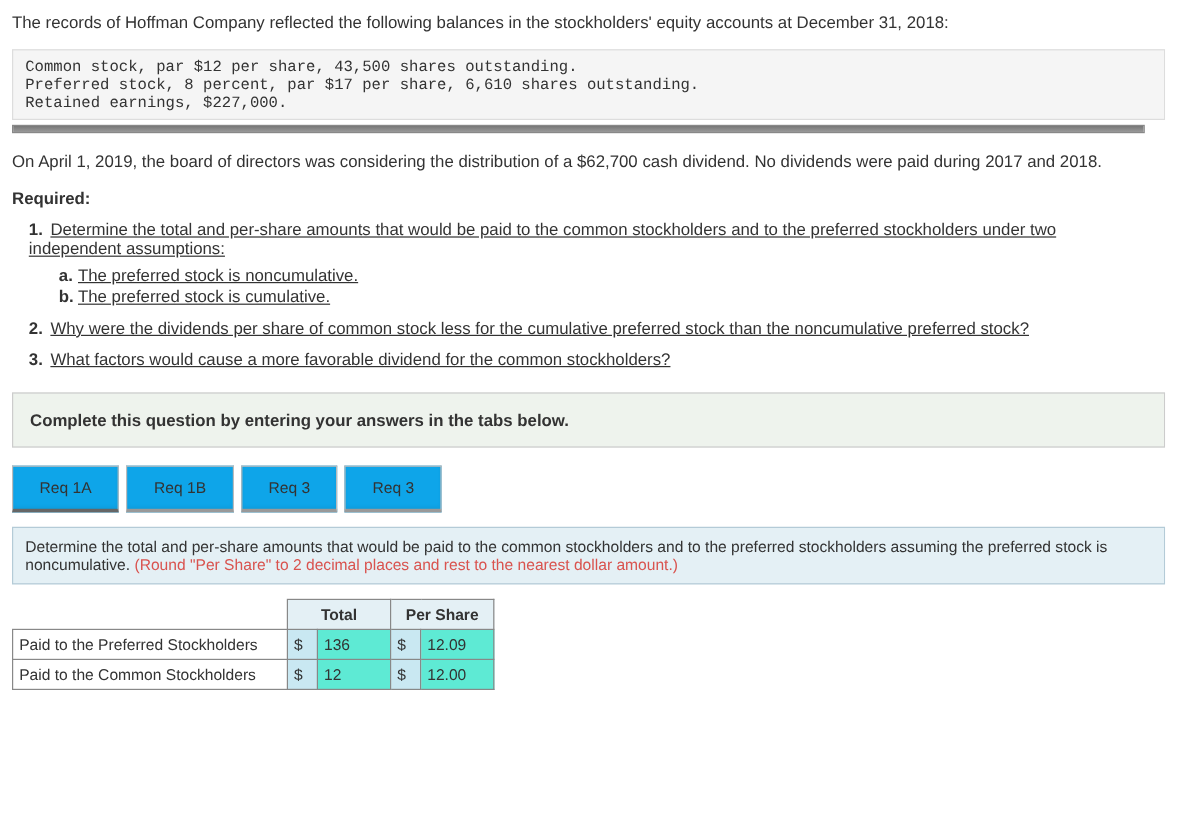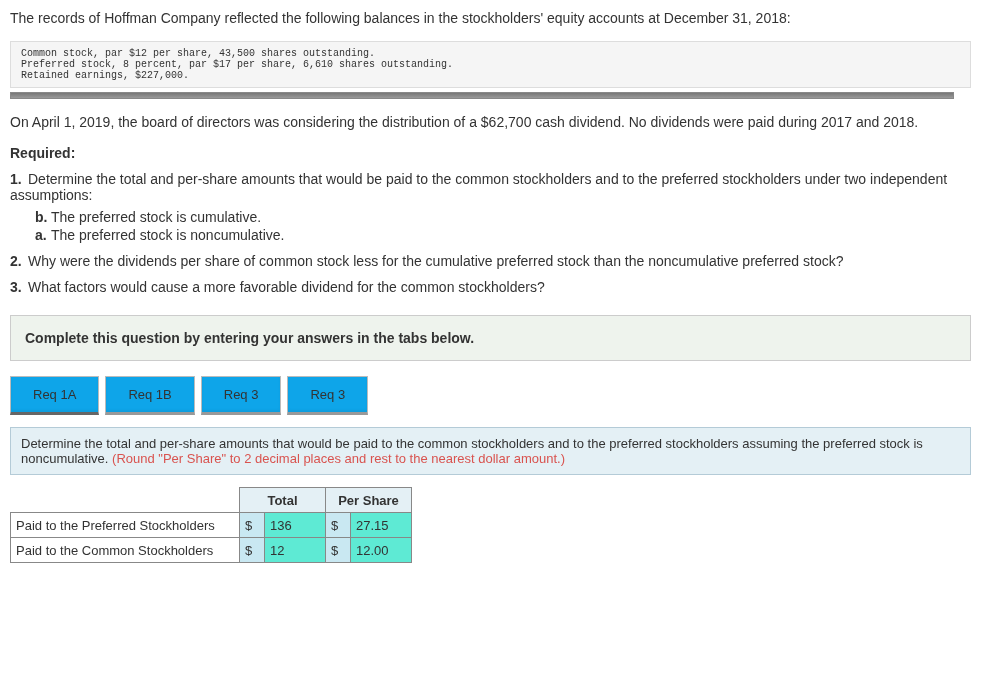--- a/index.html
+++ b/index.html
@@ -11,21 +11,21 @@
     width: 961px;
   }
   .intro {
     margin-bottom: 15px;
   }
   .code-block {
     background: #f5f5f5;
     border: 1px solid #ddd;
     padding: 6px 10px;
     font-family: "Courier New", monospace;
-    font-size: 10px;
+    font-size: 13px;
     white-space: pre;
     margin-bottom: 4px;
   }
   .code-block-outer {
     position: relative;
     margin-bottom:15px;
   }
   .perm-bar {
     height: 5px;
     background: linear-gradient(#777,#999);
@@ -33,22 +33,23 @@
     border:1px solid #888;
   }
   .section {
     margin: 15px 0;
   }
   .bold {
     font-weight: bold;
   }
   ol.reqlist {
     padding-left: 0;
-    margin:10px 0;
+    margin:10px 14px;
     list-style:none;
+    text-decoration:underline;
   }
   ol.reqlist > li {
     margin-bottom: 10px;
   }
   .sub {
     margin-left: 25px;
     margin-top:6px;
   }
   .sub div{margin:2px 0;}
   .answer-box {
@@ -138,22 +139,22 @@
 </div>
 
 <div class="section">On April 1, 2019, the board of directors was considering the distribution of a $62,700 cash dividend. No dividends were paid during 2017 and 2018.</div>
 
 <div class="section">
   <div class="bold">Required:</div>
   <ol class="reqlist">
     <li>
       <span class="num-prefix">1.</span><span>Determine the total and per-share amounts that would be paid to the common stockholders and to the preferred stockholders under two independent assumptions:</span>
       <div class="sub">
+        <div><span class="let-prefix">a.</span><span>The preferred stock is noncumulative.</span></div>
         <div><span class="let-prefix">b.</span><span>The preferred stock is cumulative.</span></div>
-        <div><span class="let-prefix">a.</span><span>The preferred stock is noncumulative.</span></div>
       </div>
     </li>
     <li><span class="num-prefix">2.</span><span>Why were the dividends per share of common stock less for the cumulative preferred stock than the noncumulative preferred stock?</span></li>
     <li><span class="num-prefix">3.</span><span>What factors would cause a more favorable dividend for the common stockholders?</span></li>
   </ol>
 </div>
 
 <div class="answer-box">Complete this question by entering your answers in the tabs below.</div>
 
 <div class="tabs">
@@ -172,21 +173,21 @@
       <tr>
     <th class="label-cell" style="background:#fff;border-left:1px solid #fff;border-top:1px solid #fff;"></th>
     <th colspan="2">Total</th>
     <th colspan="2">Per Share</th>
   </tr>
   <tr>
     <td class="label-cell">Paid to the Preferred Stockholders</td>
     <td class="dollar-cell">$</td>
     <td class="value-cell">136</td>
     <td class="dollar-cell">$</td>
-    <td class="value-cell">27.15</td>
+    <td class="value-cell">12.09</td>
   </tr>
   <tr>
     <td class="label-cell">Paid to the Common Stockholders</td>
     <td class="dollar-cell">$</td>
     <td class="value-cell">12</td>
     <td class="dollar-cell">$</td>
     <td class="value-cell">12.00</td>
   </tr>
 </tbody>
   </table>

